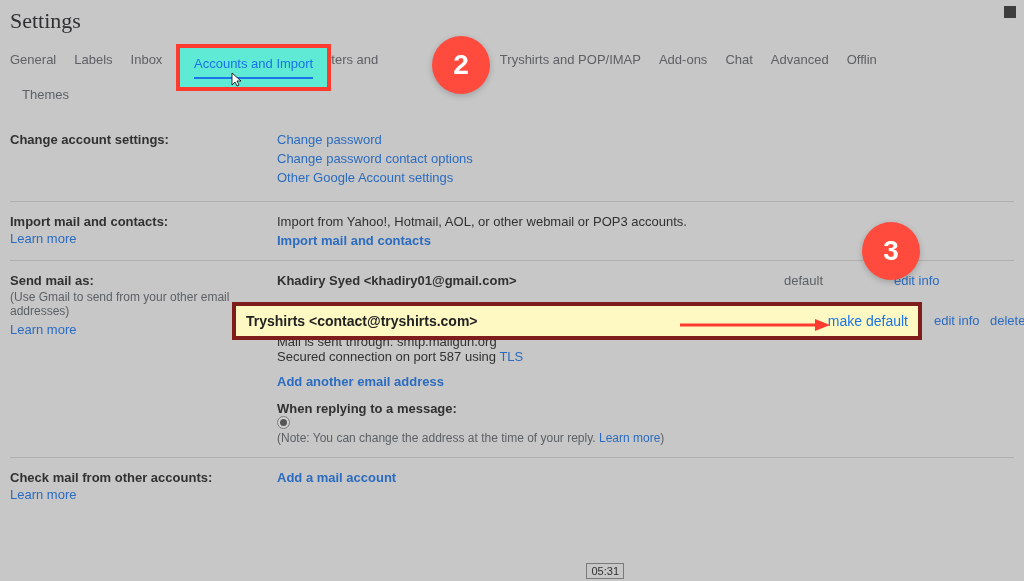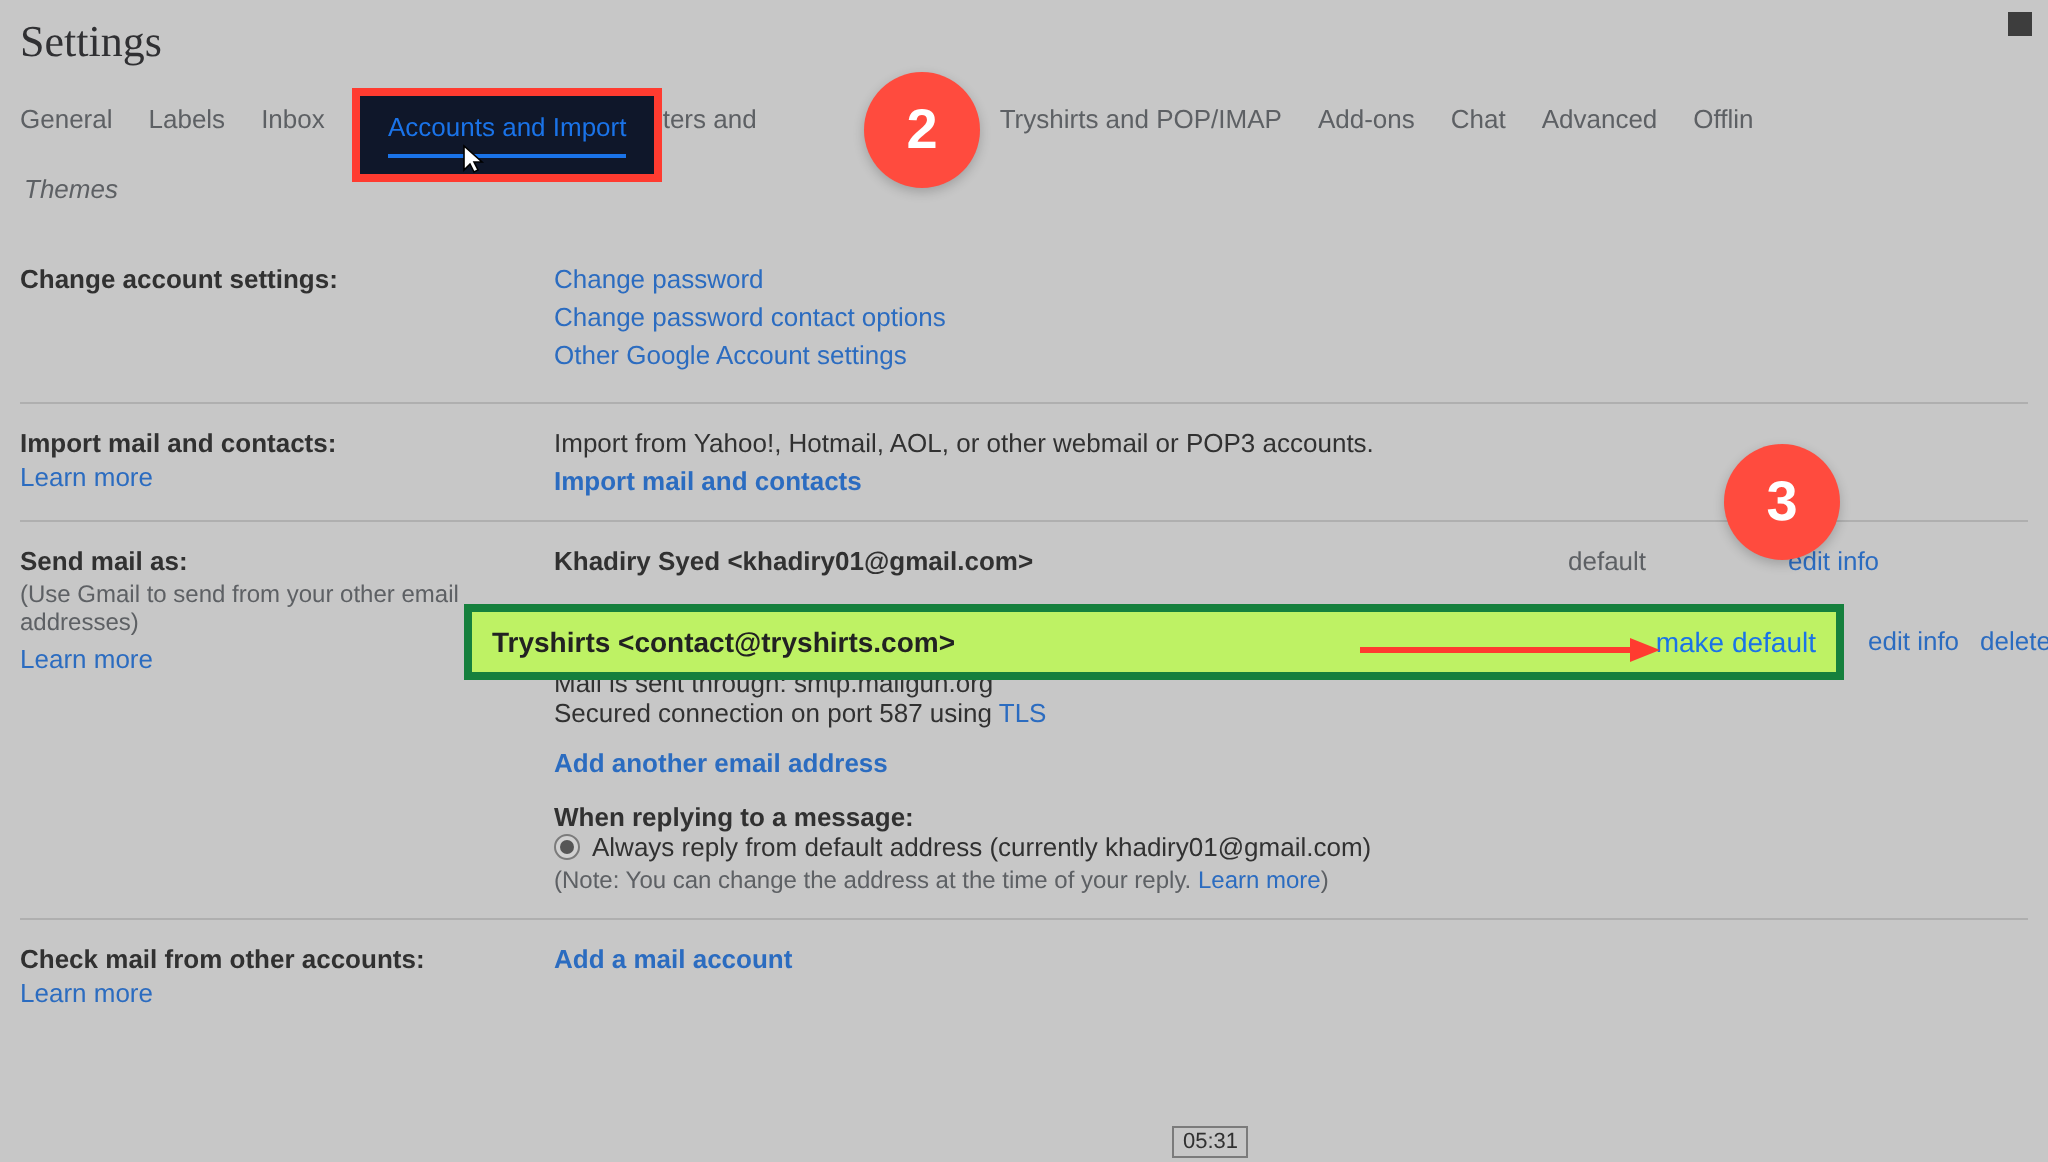--- a/index.html
+++ b/index.html
@@ -1,46 +1,46 @@
 <!DOCTYPE html>
 <html><head>
   <meta charset="utf-8">
   <style>
     * { margin: 0; padding: 0; box-sizing: border-box; }
     body { font-family: Arial, sans-serif; background: #f1f1f1; font-size: 13px; color: #222; width: 1024px; height: 581px; overflow: hidden; position: relative; }
     .overlay { position: absolute; inset: 0; background: rgba(90,90,90,0.28); pointer-events: none; z-index: 5; }
     .header { padding: 8px 10px 12px; font-family: Liberation Serif, serif; }
     .title { font-size: 22px; font-weight: 400; color: #202124; }
     .tabs { padding: 0 10px; display: flex; gap: 18px; flex-wrap: wrap; white-space: nowrap; }
-    .tabs-row2 { padding: 8px 12px 12px; font-style: italic; }
+    .tabs-row2 { padding: 8px 22px 12px; }
     .tab { color: #5f6368; font-size: 13px; padding: 6px 0; cursor: pointer; position: relative; }
     .tab.active { color: #1a73e8; }
     .tab.active::after { content: ""; position: absolute; bottom: -2px; left: 0; right: 0; height: 2px; background: #1a73e8; }
-    .highlight-tab { position: absolute; z-index: 10; border: 4px solid #ff3b30; background: #0f172a; padding: 8px 14px; top: 44px; left: 176px; }
+    .highlight-tab { position: absolute; z-index: 10; border: 4px solid #ff3b30; background: #5eead4; padding: 8px 14px; top: 44px; left: 176px; }
     .highlight-tab span { color: #1a73e8; font-size: 13px; border-bottom: 2px solid #1a73e8; padding-bottom: 6px; display: inline-block; }
     .cursor { position: absolute; top: 72px; left: 228px; z-index: 11; font-size: 14px; }
     .badge { position: absolute; width: 58px; height: 58px; border-radius: 50%; background: #ff4b3e; color: #fff; display: flex; align-items: center; justify-content: center; font-size: 28px; font-weight: bold; z-index: 12; box-shadow: 0 2px 6px rgba(0,0,0,0.2); }
     .badge2 { top: 36px; left: 432px; }
     .badge3 { top: 222px; left: 862px; }
     .content { padding: 0 10px; }
     .section { display: flex; border-top: 1px solid #d0d0d0; padding: 12px 0; }
     .section:first-child { border-top: none; }
     .section-left { width: 235px; flex-shrink: 0; }
     .section-left .label { font-weight: bold; font-size: 13px; }
     .section-left .sub { color: #5f6368; font-size: 12px; margin-top: 2px; }
     .section-right { flex: 1; margin-left: 32px; }
     .link { color: #1a73e8; cursor: pointer; }
     .linkline { margin-bottom: 4px; }
     .bold { font-weight: bold; }
     .sendmail-row { display: flex; align-items: center; margin-bottom: 4px; position: relative; }
     .sendmail-name { flex: 1; font-weight: bold; }
     .default-col { width: 110px; color: #5f6368; font-size: 13px; }
     .action-col { width: 70px; color: #1a73e8; font-size: 13px; cursor: pointer; }
     .action-col2 { width: 50px; color: #1a73e8; font-size: 13px; cursor: pointer; }
-    .highlight-row { position: absolute; z-index: 10; border: 4px solid #15803d; background: #bef264; top: 302px; left: 232px; width: 690px; height: 38px; display: flex; align-items: center; padding: 12px 10px; }
+    .highlight-row { position: absolute; z-index: 10; border: 4px solid #7f1d1d; background: #fef9c3; top: 302px; left: 232px; width: 690px; height: 38px; display: flex; align-items: center; padding: 12px 10px; }
     .highlight-row .name { flex: 1; font-weight: bold; font-size: 14px; }
     .highlight-row .make-default { color: #1a73e8; font-size: 14px; cursor: pointer; }
     .arrow-svg { position: absolute; top: 317px; left: 680px; z-index: 11; }
     .radio-row { display: flex; align-items: center; gap: 6px; margin-bottom: 2px; font-size: 13px; }
     .radio { width: 13px; height: 13px; border-radius: 50%; border: 1px solid #888; display: inline-block; background: #fff; position: relative; }
     .radio.checked::after { content: ""; position: absolute; top: 2px; left: 2px; width: 7px; height: 7px; border-radius: 50%; background: #555; }
     .note { font-size: 12px; color: #5f6368; margin-top: 2px; }
     .timebox { position: absolute; bottom: 2px; right: 400px; border: 1px solid #888; padding: 1px 4px; font-size: 11px; background: #f1f1f1; z-index: 2; }
     .top-right-box { position: absolute; top: 6px; right: 8px; width: 12px; height: 12px; background: #333; }
   </style>
@@ -109,21 +109,20 @@
       </div>
       <div style="height:42px;"></div>
       <div>Mail is sent through: smtp.mailgun.org</div>
       <div>
         <span>Secured connection on port 587 using </span><span class="link">TLS</span>
       </div>
       <div class="bold link" style="margin-top:10px;">Add another email address</div>
       <div class="bold" style="margin-top:12px;">When replying to a message:</div>
       <div class="radio-row">
         <span class="radio checked"></span>
-        <span>Always reply from default address (currently khadiry01@gmail.com)</span>
       </div>
       <div class="note">
         <span>(Note: You can change the address at the time of your reply. </span><span class="link">Learn more</span><span>)</span>
       </div>
     </div>
   </div>
 
   <div class="section">
     <div class="section-left">
       <div class="label">Check mail from other accounts:</div>

